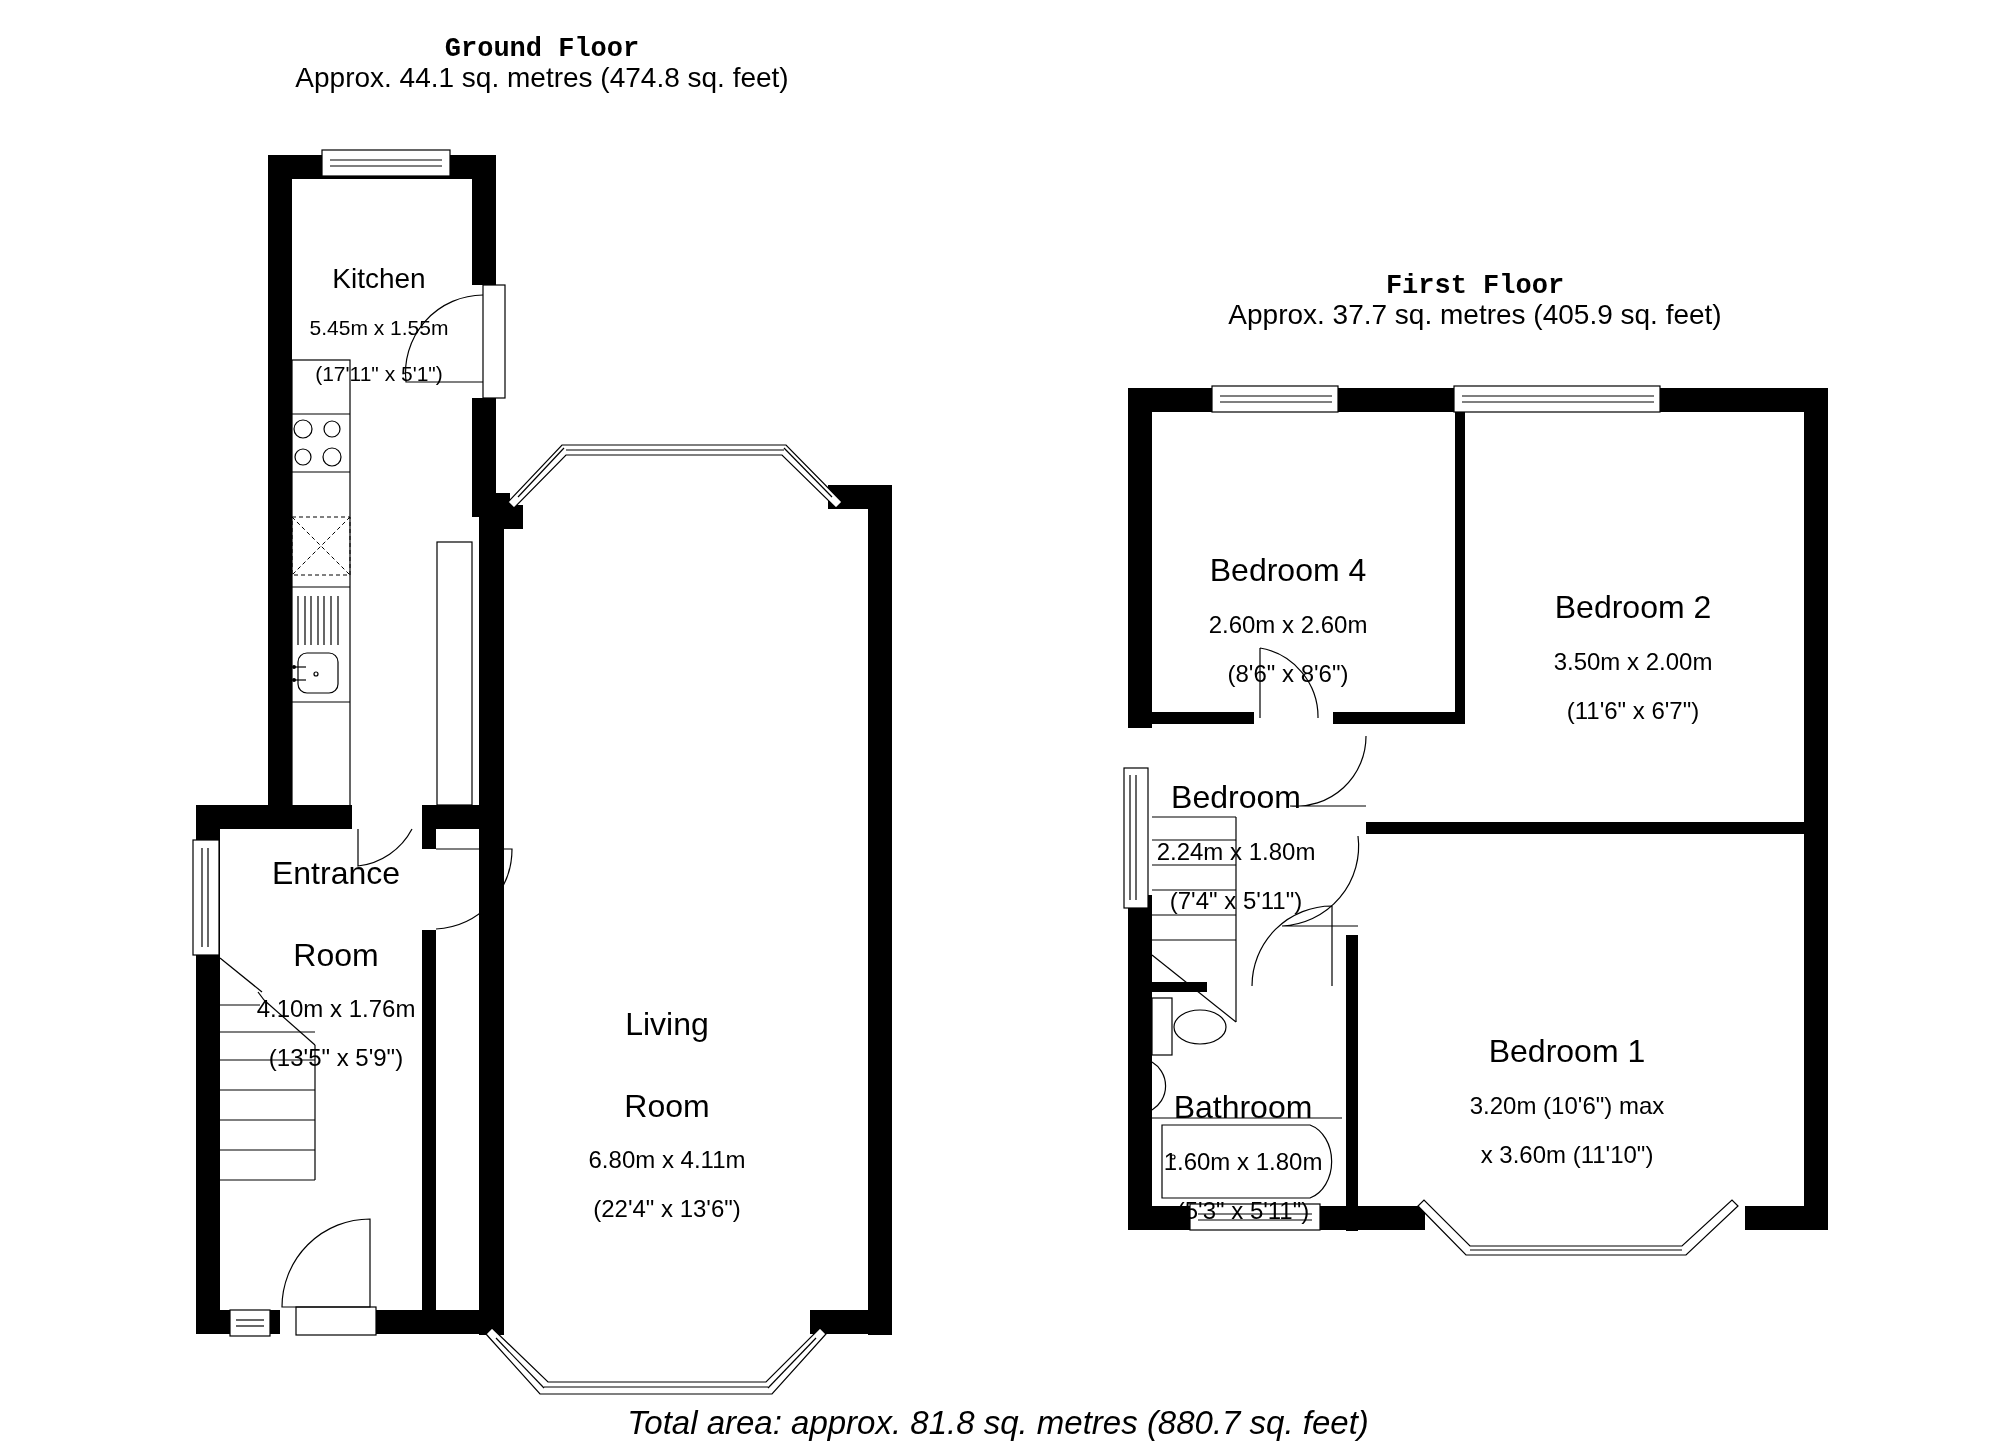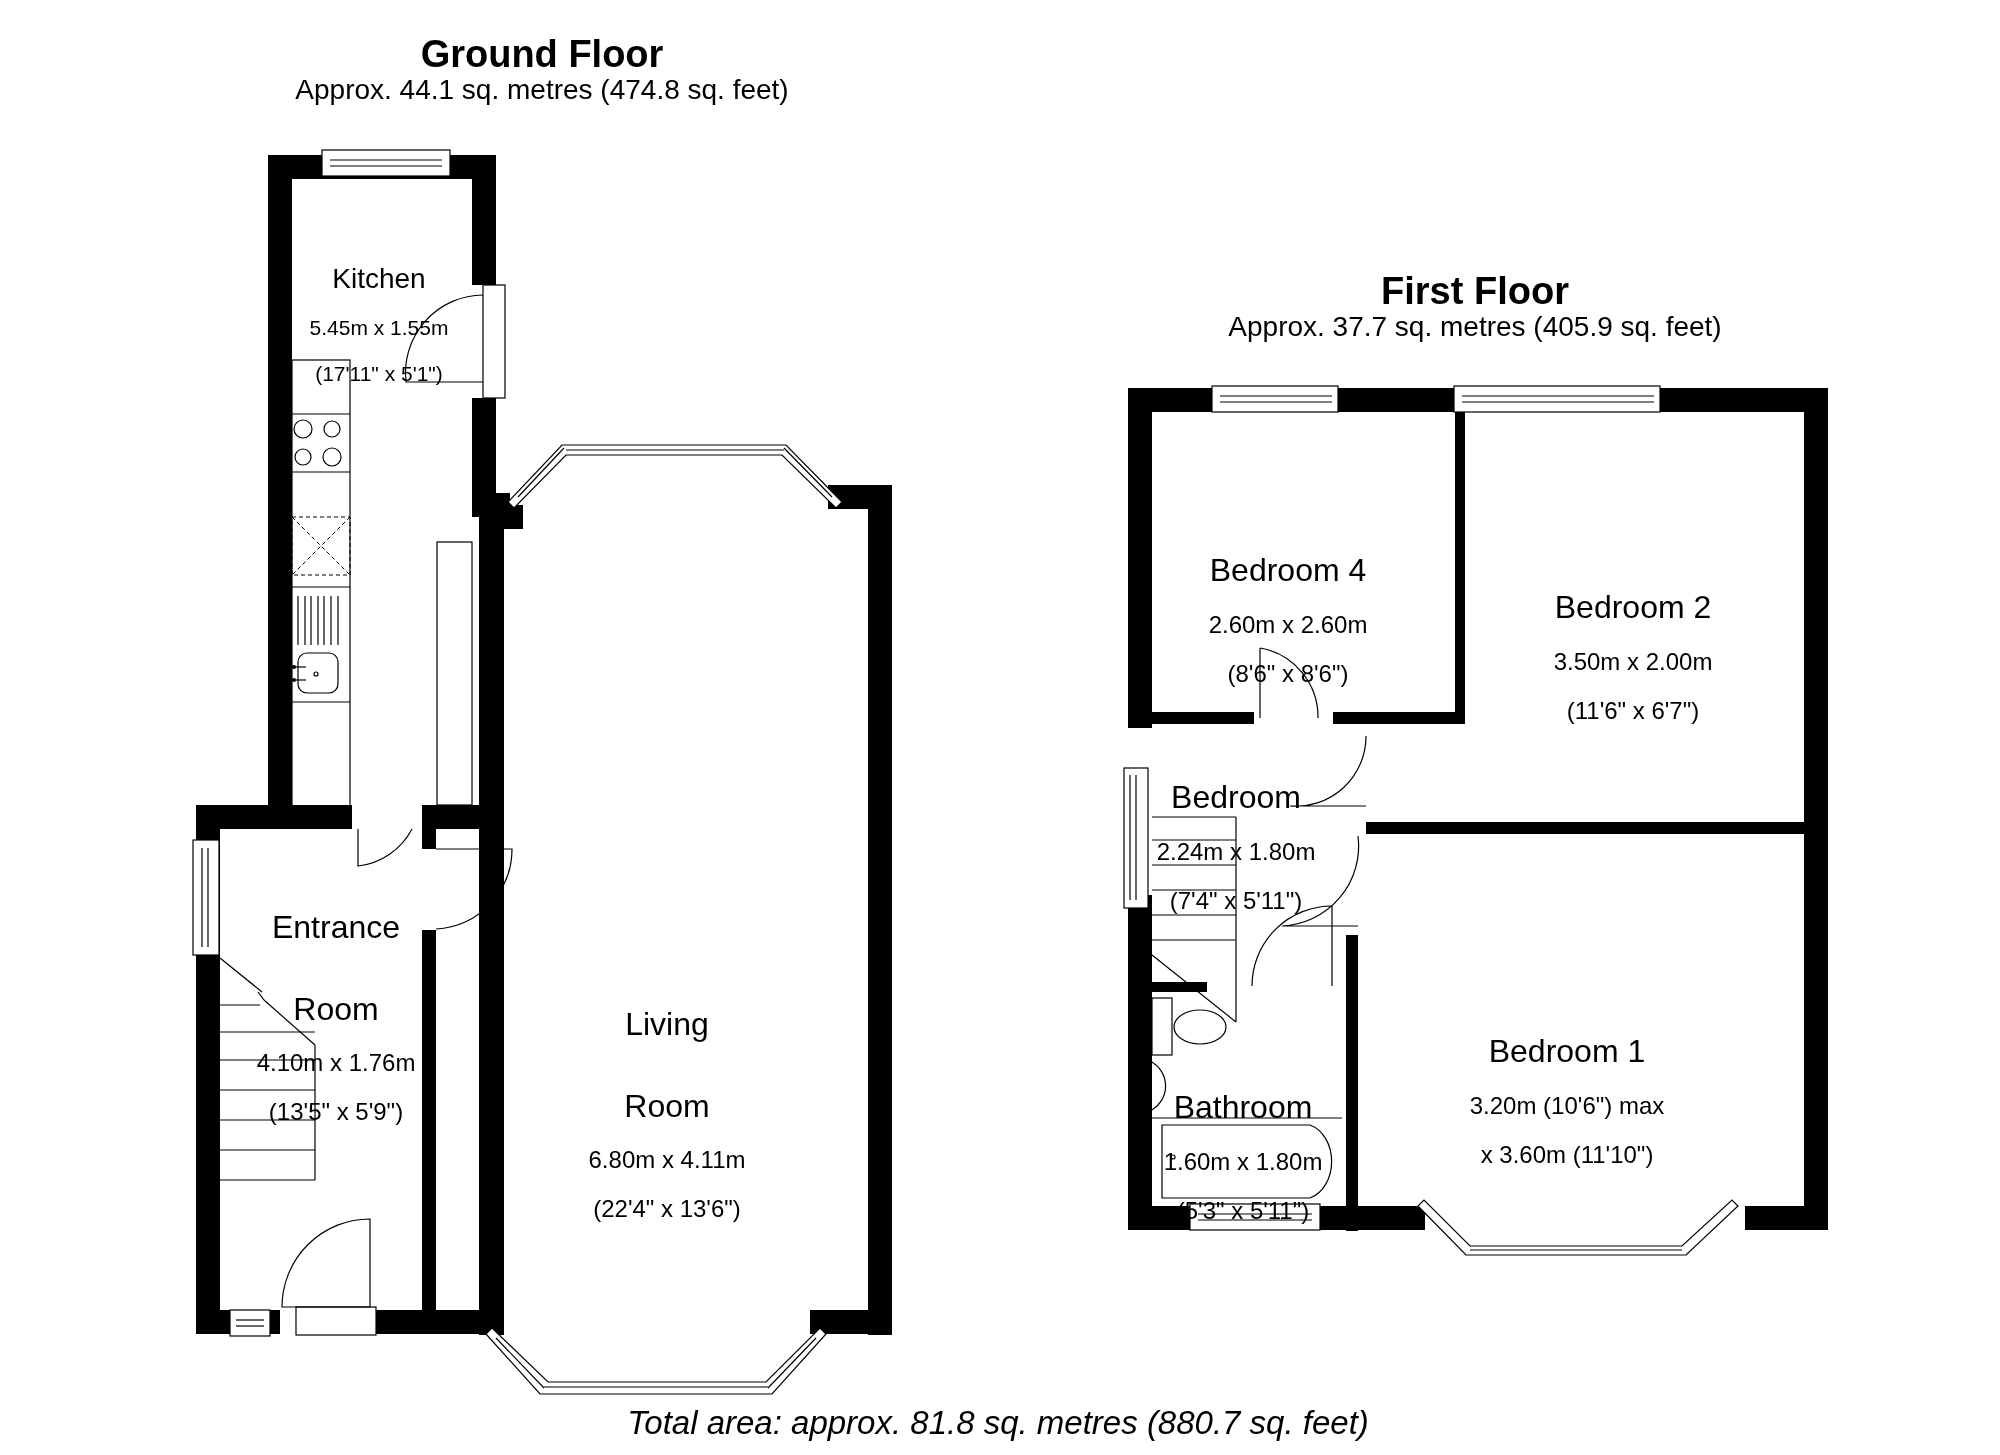--- a/index.html
+++ b/index.html
@@ -1,19 +1,19 @@
 <!DOCTYPE html>
 <html><head>
 <meta charset="utf-8">
 <style>
   html, body { margin:0; padding:0; background:#ffffff; }
   body { width:2000px; height:1455px; position:relative; overflow:hidden; font-family:"Liberation Sans", sans-serif; color:#000; }
   svg { position:absolute; left:0; top:0; }
   .lbl { position:absolute; text-align:center; line-height:1.05; transform:translateX(-50%); white-space:nowrap; }
-  .floor-title { font-weight:bold; font-size:38px; }
+  .floor-title { font-weight:bold; font-size:27px;font-family:Liberation Mono, monospace; }
   .floor-sub { font-size:28px; }
   .room-name { font-weight:normal; font-size:32px; display:block;margin-top:48px; }
   .room-dim { font-size:24px; display:block;margin-top:24px; }
   .total { font-size:33px; }
   .wall { fill:#000; }
   .thin { fill:none; stroke:#000; stroke-width:1.2; }
   .win { fill:#fff; stroke:#000; stroke-width:1.2; }
 </style>
 </head>
 <body>
@@ -205,21 +205,21 @@
   <span class="floor-title">First Floor</span><br>
   <span class="floor-sub">Approx. 37.7 sq. metres (405.9 sq. feet)</span>
 </div>
 
 <div class="lbl" style="left:379px; top:216px;">
   <span class="room-name" style="font-size:28px">Kitchen</span>
   <span class="room-dim" style="font-size:21px">5.45m x 1.55m</span>
   <span class="room-dim" style="font-size:21px">(17'11" x 5'1")</span>
 </div>
 
-<div class="lbl" style="left:336px; top:863px;">
+<div class="lbl" style="left:336px; top:809px;">
   <span class="room-name">Entrance</span>
   <span class="room-name">Room</span>
   <span class="room-dim">4.10m x 1.76m</span>
   <span class="room-dim">(13'5" x 5'9")</span>
 </div>
 
 <div class="lbl" style="left:667px; top:960px;">
   <span class="room-name">Living</span>
   <span class="room-name">Room</span>
   <span class="room-dim">6.80m x 4.11m</span>

